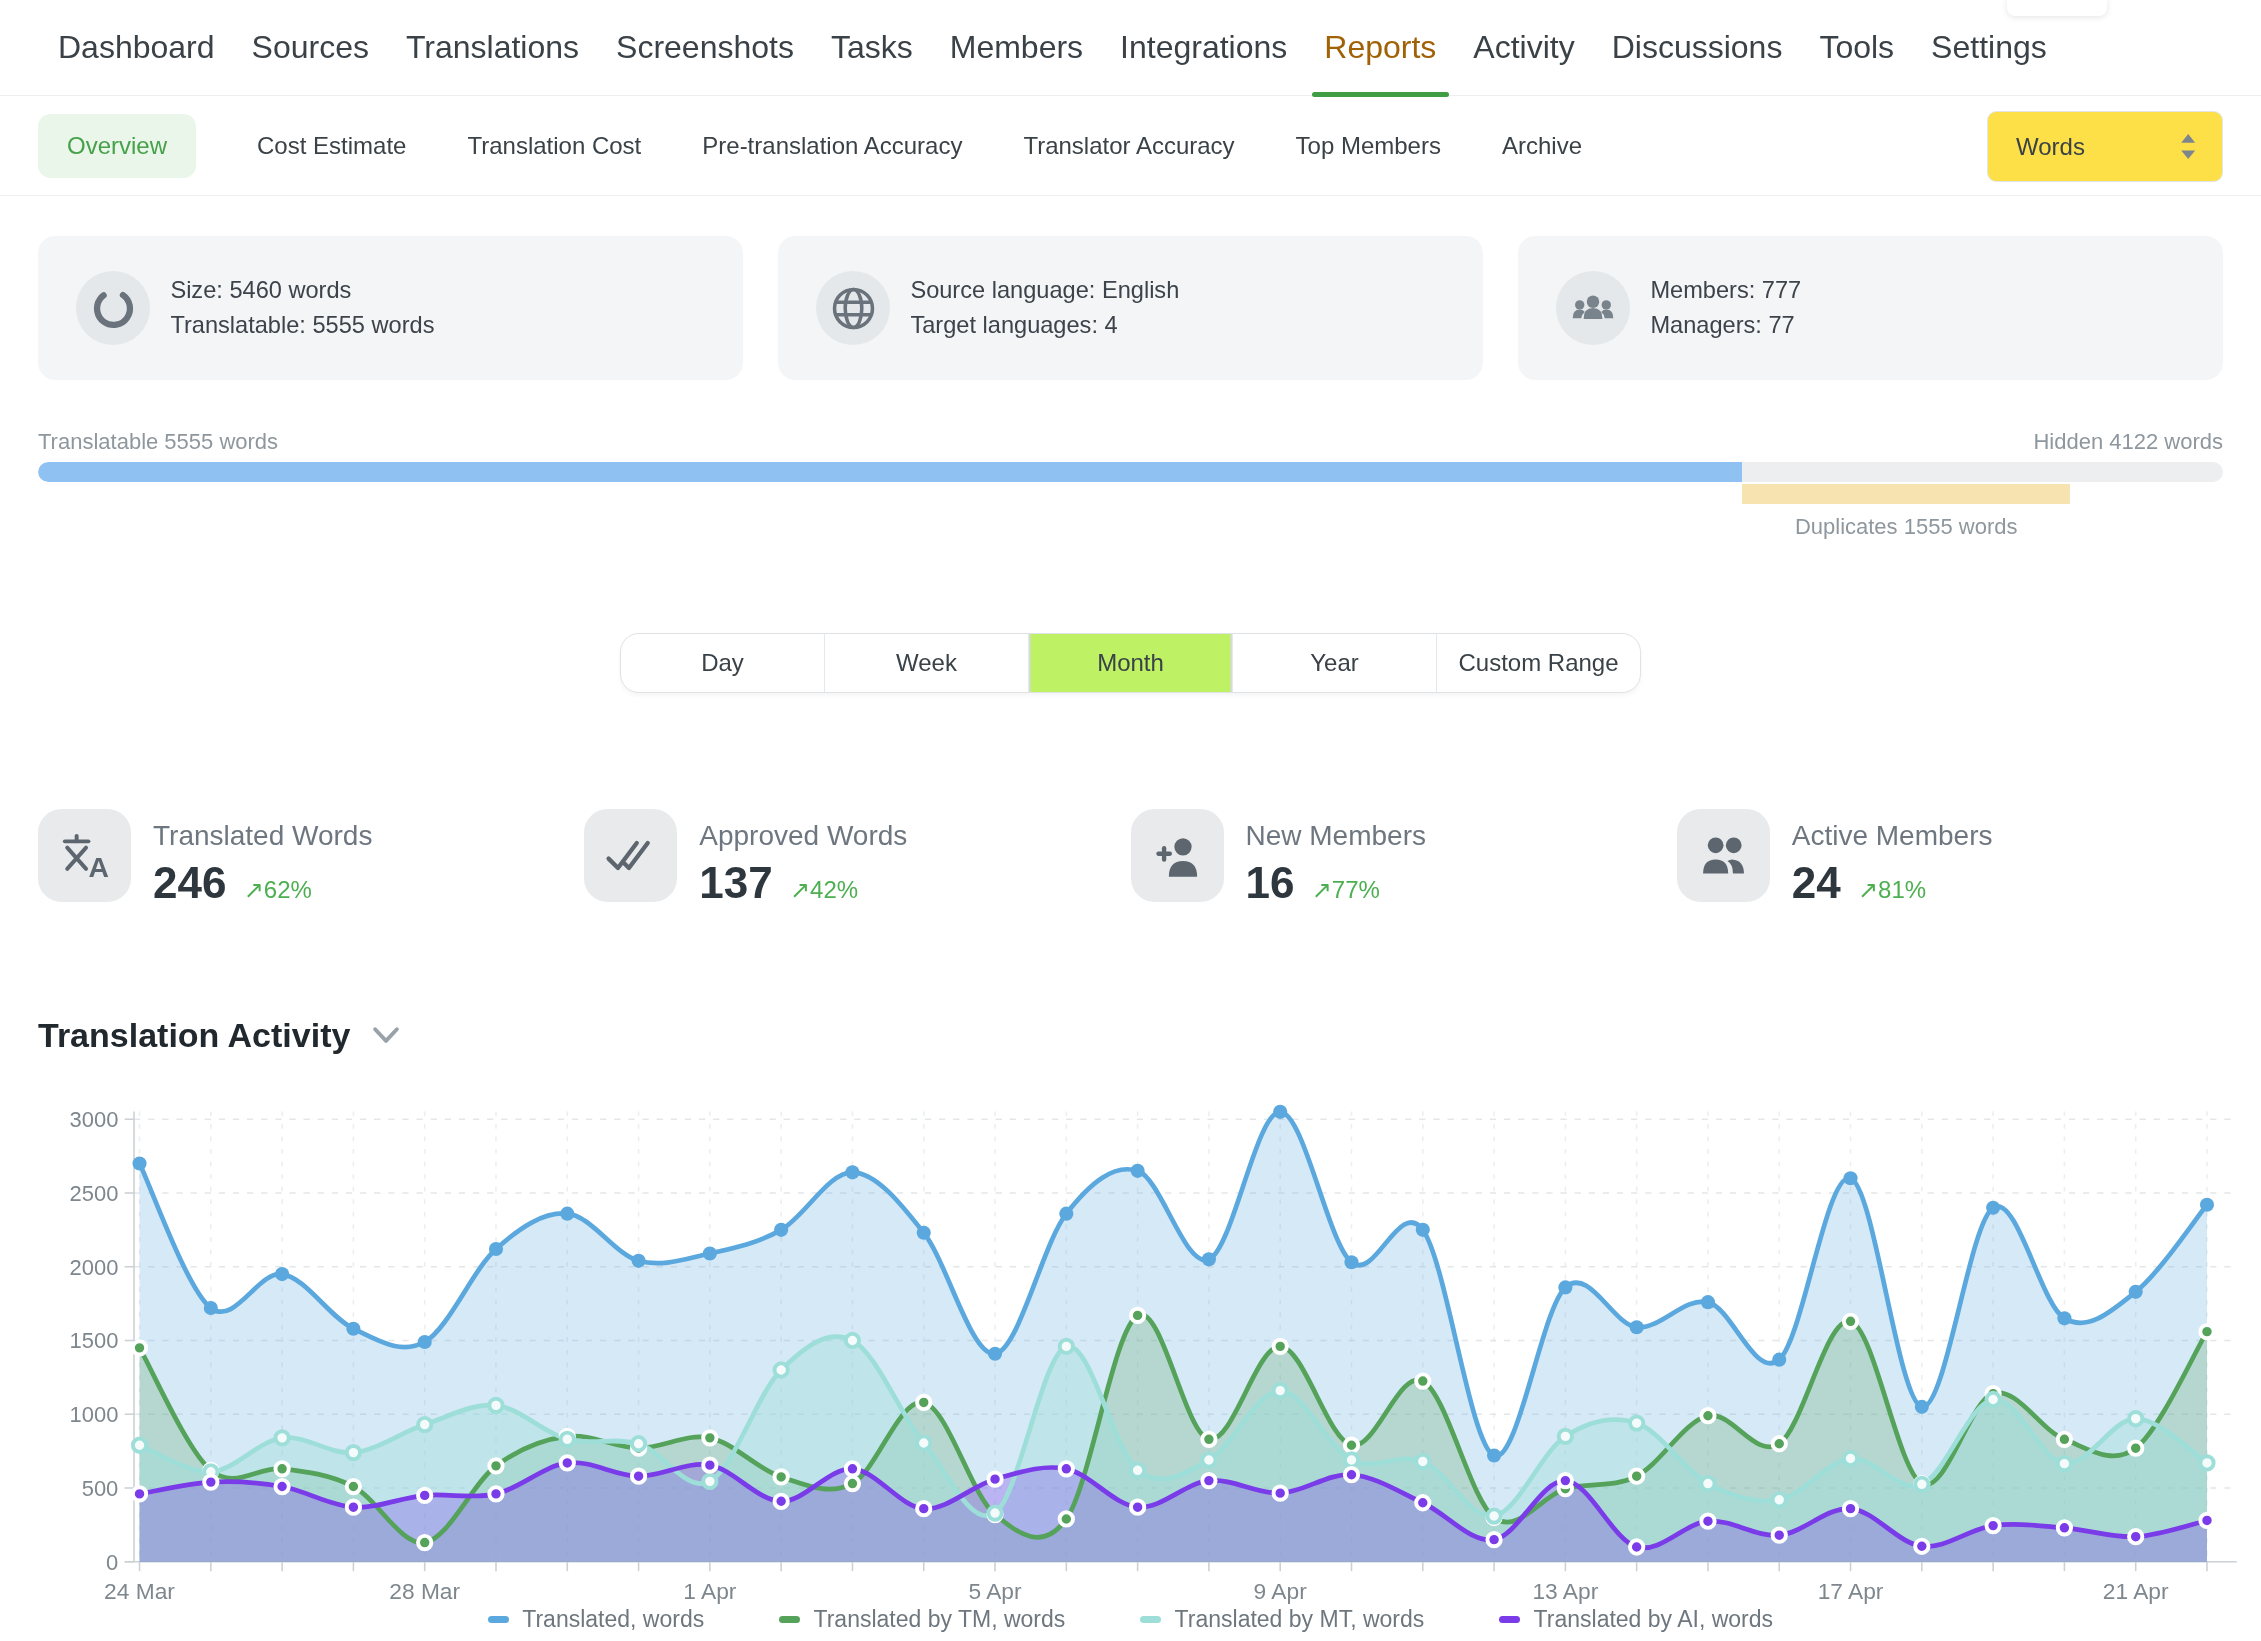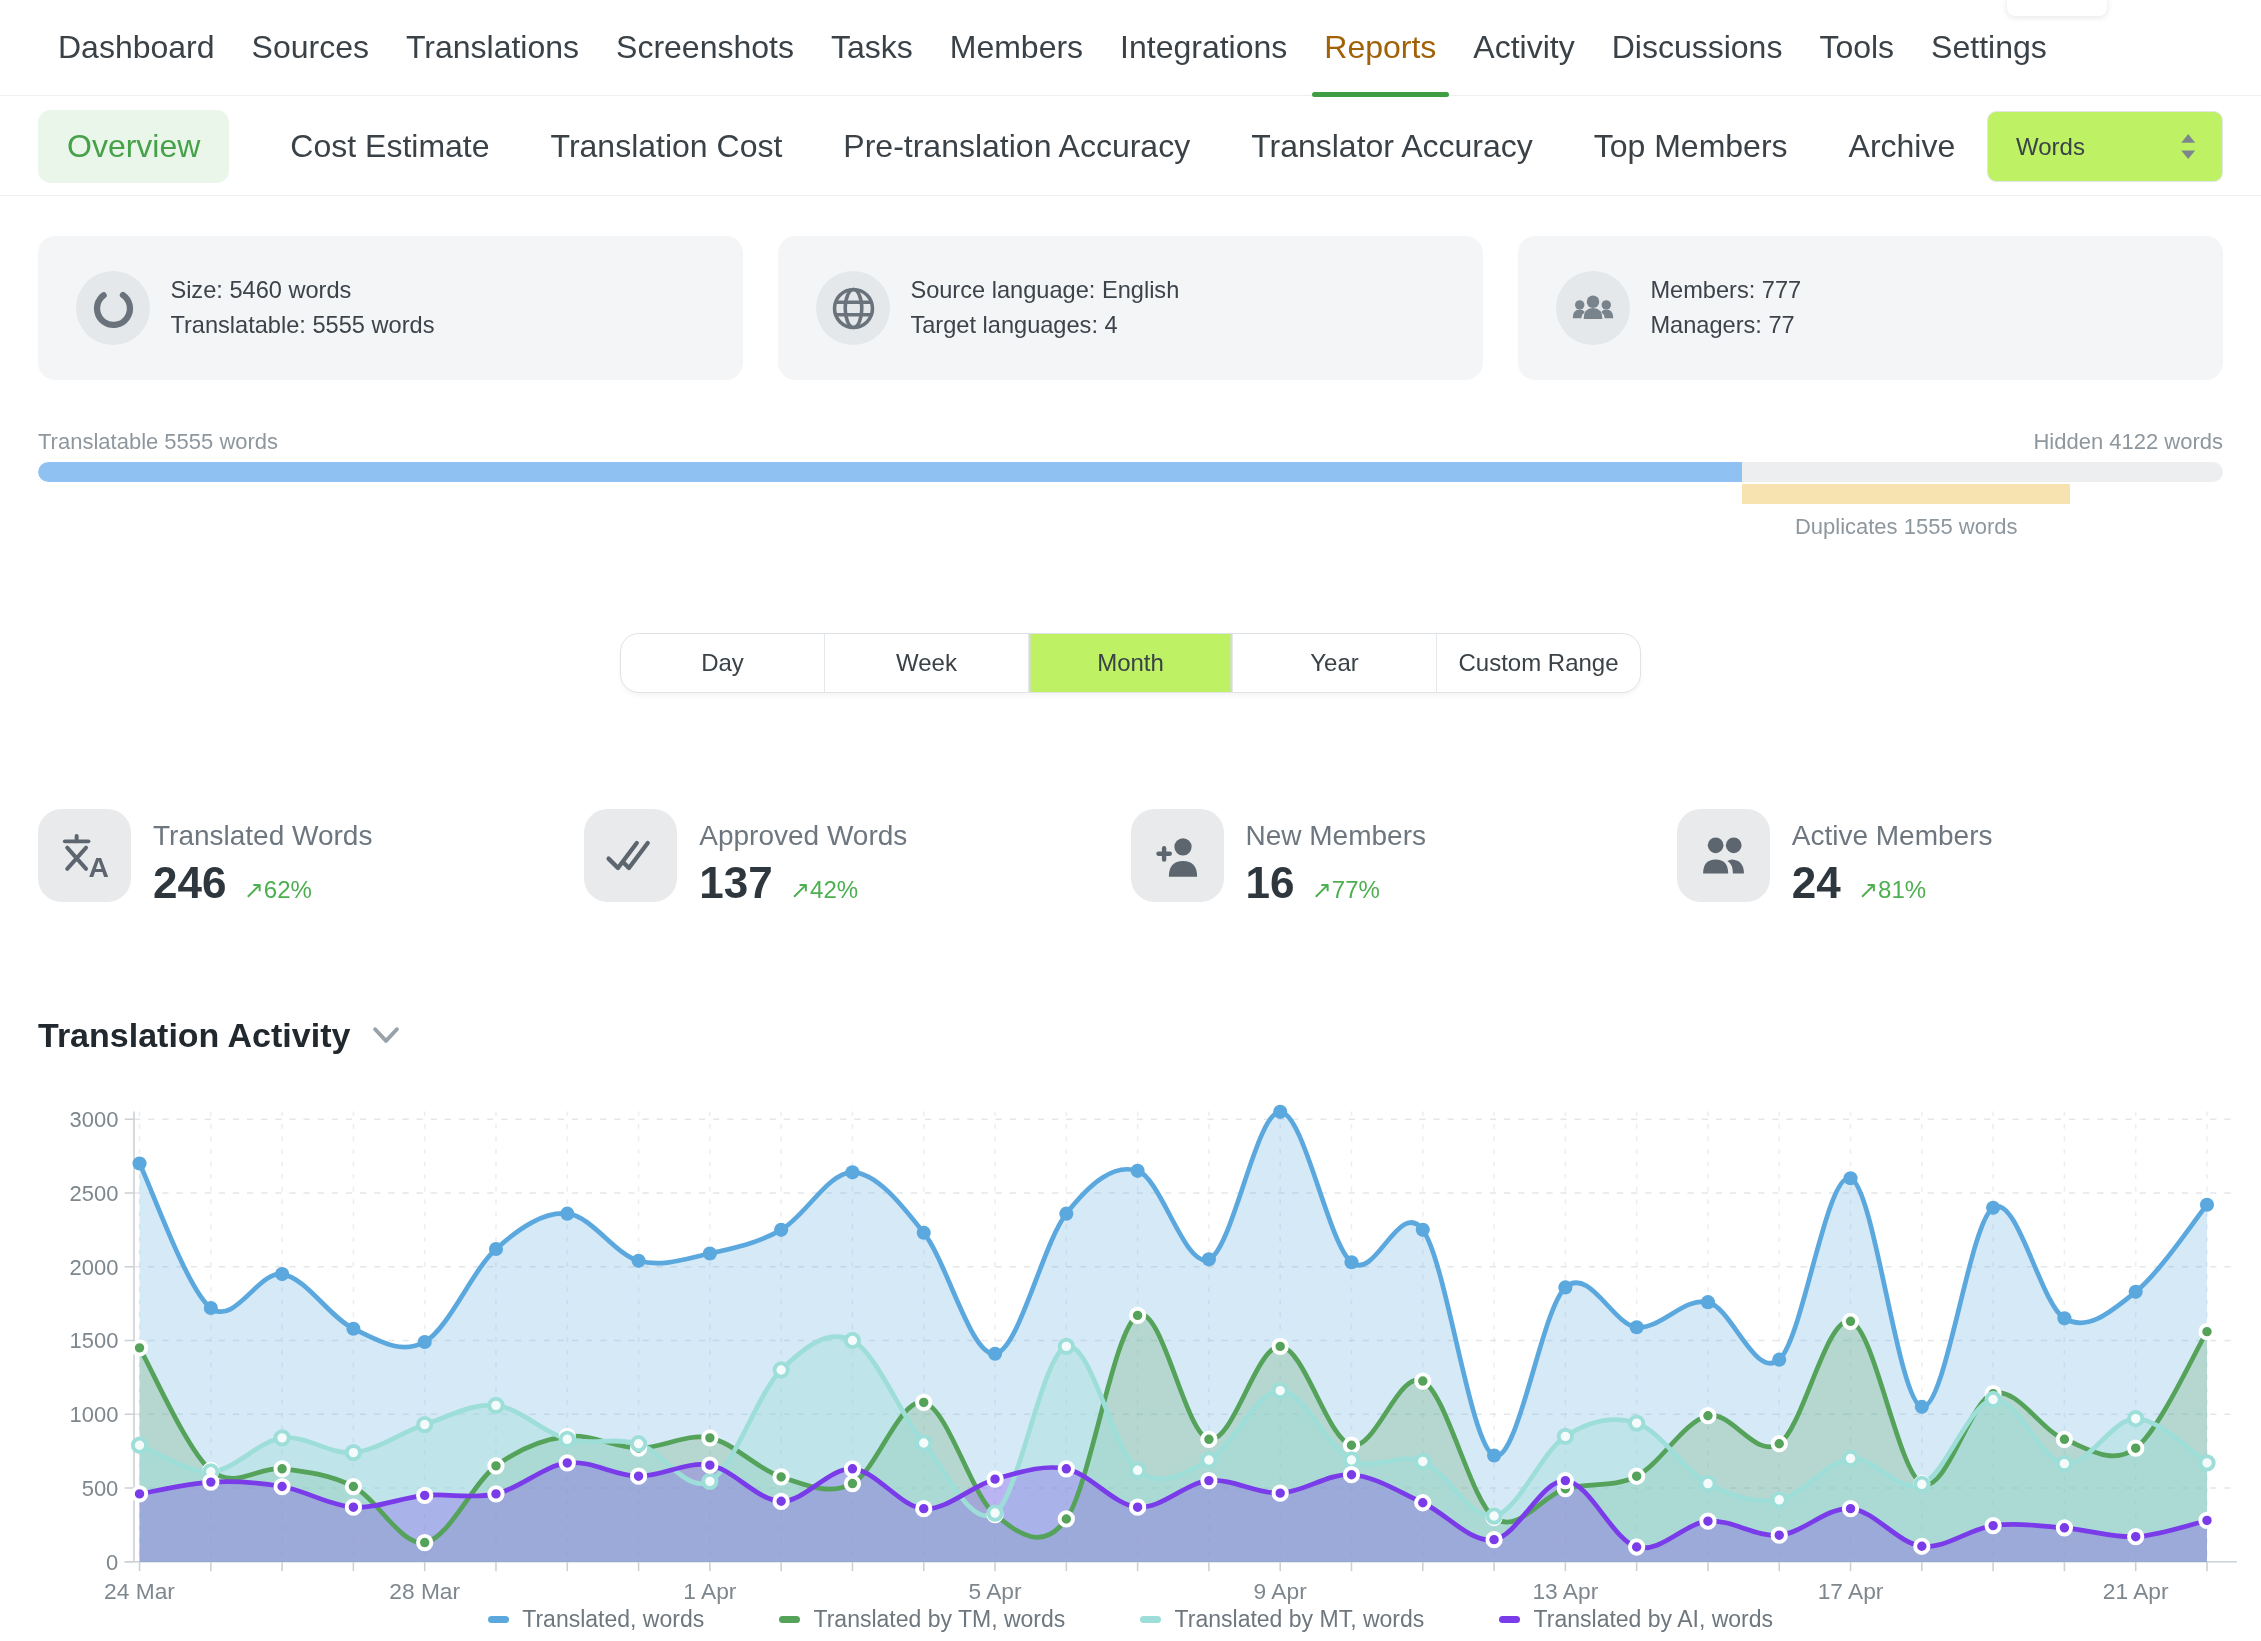--- a/index.html
+++ b/index.html
@@ -16,24 +16,24 @@
   .nav-item.active { color:#a16207; font-weight:400; }
   .nav-item.active::after { content:""; position:absolute; left:-12.6px; right:-12.6px; bottom:-1.6px;
               height:5.5px; background:#3f9e43; border-radius:3.1px; }
   .float-remnant { position:absolute; top:-6.3px; right:154px; width:100px; height:22px;
               background:#fff; border-radius:7.9px; box-shadow:0 1.6px 6.3px rgba(0,0,0,.10); }
 
   
   .subnav { position:absolute; top:97px; left:0; right:0; height:99px;
             border-bottom:1.6px solid #eef0f2; display:flex; align-items:center;
             padding-left:38px; gap:61px; }
-  .sub-tab { font-size:32px; color:#3a4248; cursor:pointer; white-space:nowrap; }
+  .sub-tab { font-size:24px; color:#3a4248; cursor:pointer; white-space:nowrap; }
   .sub-tab.pill { background:#e9f6e9; color:#47a14b; padding:18px 29px; border-radius:12.6px; }
   .unit-select { position:absolute; right:38px; top:14px; width:236px; height:71px;
-            border:1.6px solid #e3e6e8; border-radius:9.4px; background:#bef264;
+            border:1.6px solid #e3e6e8; border-radius:9.4px; background:#fde047;
             display:flex; align-items:center; padding:0 23.6px 0 28px; font-size:24px;
             color:#3a4248; cursor:pointer; }
   .unit-select .spacer { flex:1; }
 
   
   .cards { position:absolute; top:236px; left:38px; right:38px; height:144px;
            display:grid; grid-template-columns:1fr 1fr 1fr; gap:35px; }
   .card { background:#f4f5f6; border-radius:17.3px; display:flex; align-items:center;
           padding-left:38px; gap:20.4px; }
   .card-icon { width:74px; height:74px; border-radius:50%; background:#e4e8ea;

